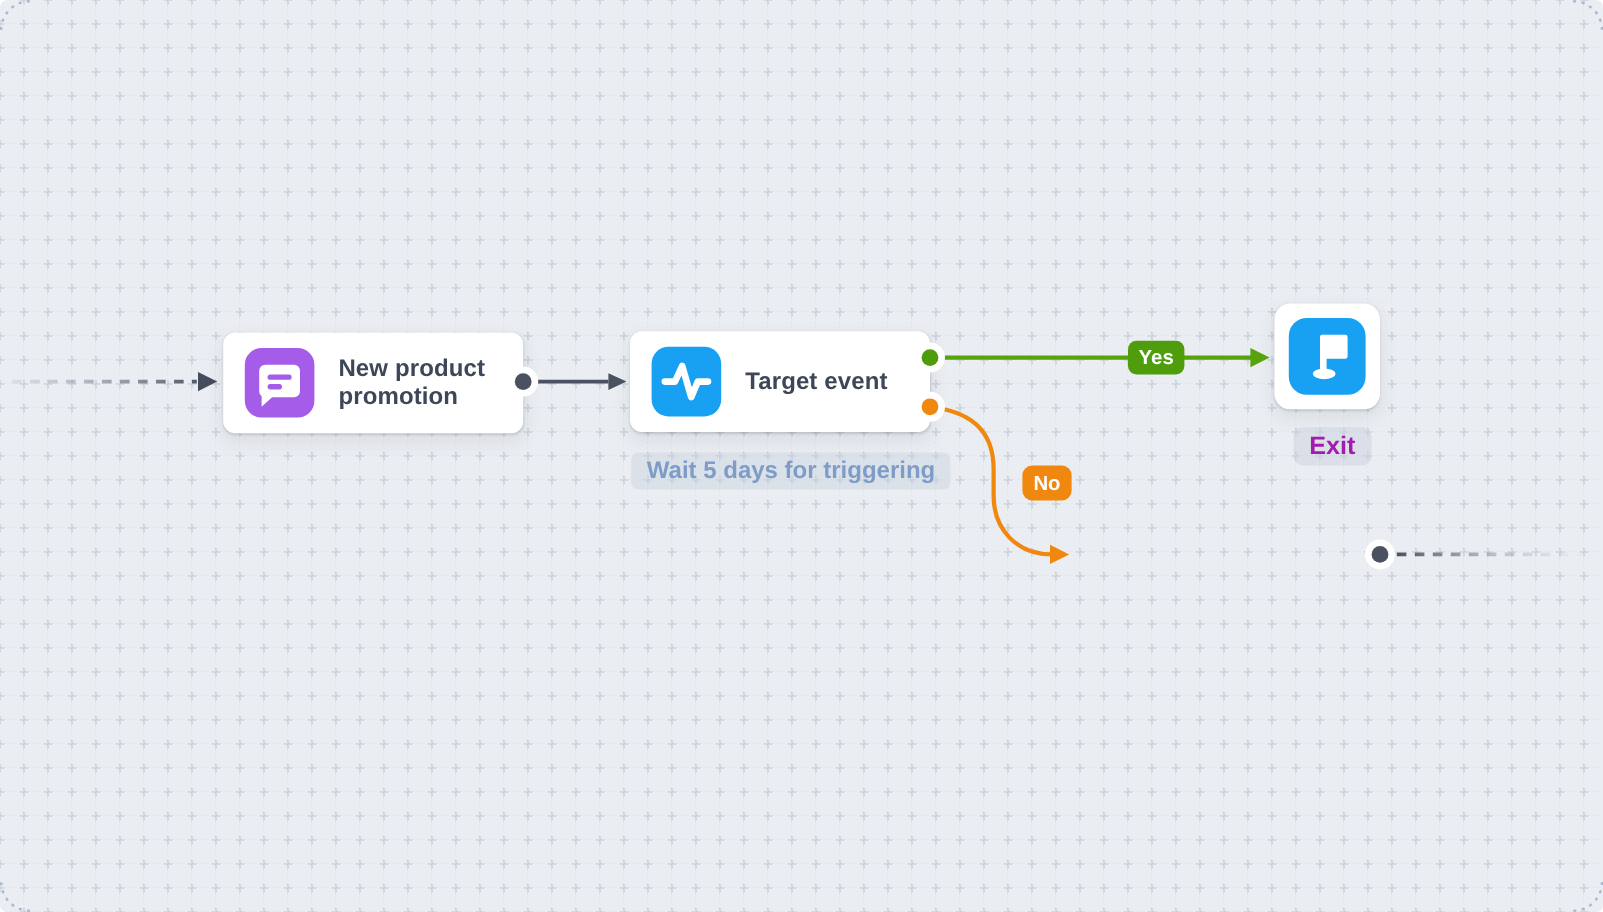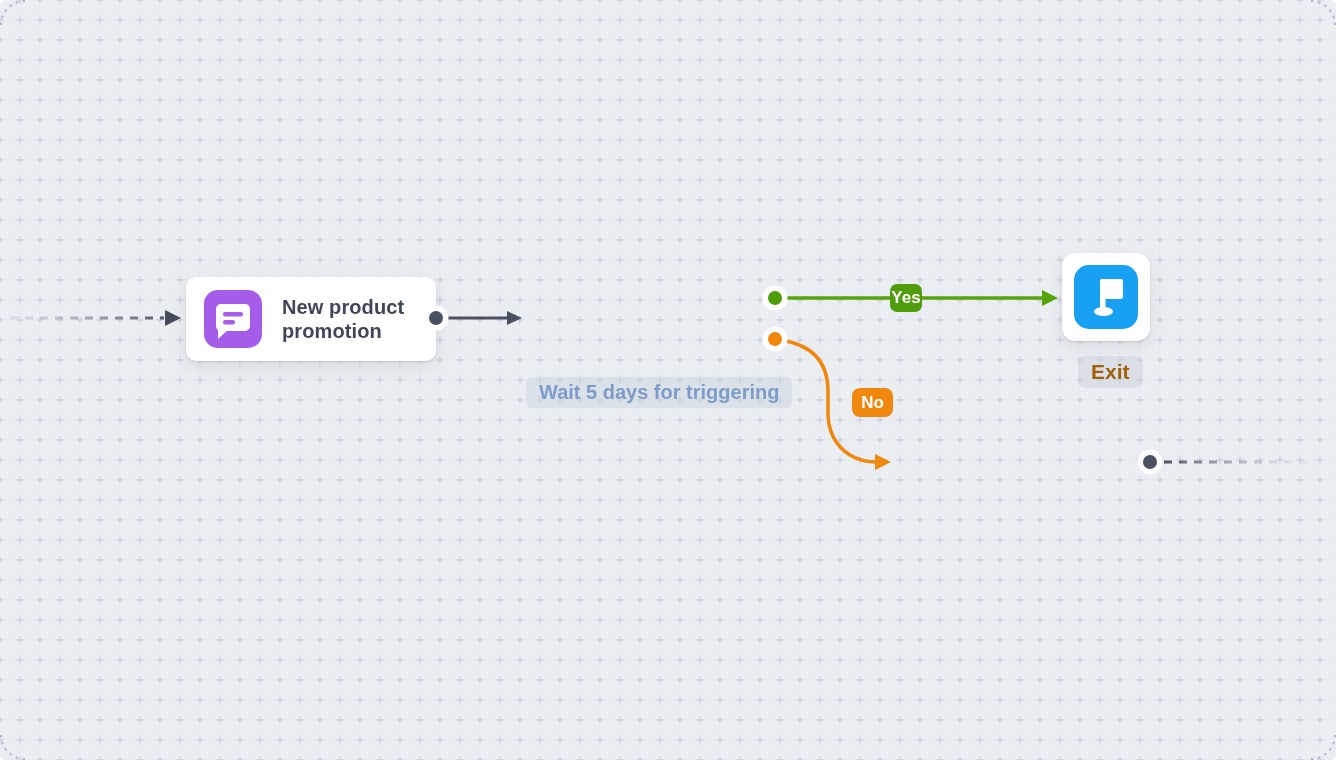--- a/index.html
+++ b/index.html
@@ -64,34 +64,34 @@
     font-size: 20px;
     font-weight: bold;
   }
   .exit-label {
     position: absolute; z-index: 1;
     left: 1078px; top: 356px;
     height: 32px; line-height: 32px;
     padding: 0 13px;
     background: rgba(202,210,223,0.5);
     border-radius: 8px;
-    color: #a16207;
+    color: #a21caf;
     font-size: 21px;
     font-weight: bold;
   }
   .badge {
     position: absolute; z-index: 3;
     color: #ffffff;
     font-weight: bold;
     font-size: 17px;
     text-align: center;
     cursor: pointer;
   }
   #badge-yes {
-    left: 890px; top: 284px; width: 32px; height: 28px; line-height: 28px;
+    left: 940px; top: 284px; width: 47px; height: 28px; line-height: 28px;
     background: #4f9d0c; border-radius: 7px;
   }
   #badge-no {
     left: 852px; top: 388px; width: 41px; height: 29px; line-height: 29px;
     background: #f0870e; border-radius: 8px;
   }
 </style>
 </head>
 <body>
 
@@ -118,20 +118,28 @@
       <svg width="58" height="58" viewBox="0 0 58 58">
         <rect x="12" y="14" width="34" height="27" rx="5" fill="#ffffff"></rect>
         <path d="M14 39 L14 49 L25 39 Z" fill="#ffffff"></path>
         <rect x="19" y="22" width="20" height="4.5" rx="2.2" fill="#a55ce9"></rect>
         <rect x="19" y="30" width="12" height="4.5" rx="2.2" fill="#a55ce9"></rect>
       </svg>
     </div>
     <div class="node-label">New product promotion</div>
   </div>
 
+  <div class="node" id="node-target">
+    <div class="node-icon icon-blue">
+      <svg width="58" height="58" viewBox="0 0 58 58">
+        <path d="M11 29 H19.5 L25.5 16 L33 42 L38.5 29 H47" stroke="#ffffff" stroke-width="5.5" fill="none" stroke-linecap="round" stroke-linejoin="round"></path>
+      </svg>
+    </div>
+    <div class="node-label">Target event</div>
+  </div>
 
   <div class="node" id="node-exit">
     <div class="node-icon icon-blue">
       <svg width="64" height="64" viewBox="0 0 64 64">
         <rect x="26" y="14" width="5.5" height="31" rx="2.7" fill="#ffffff"></rect>
         <ellipse cx="29.5" cy="46.5" rx="9.5" ry="4.5" fill="#ffffff"></ellipse>
         <rect x="26" y="14" width="23" height="20" rx="2" fill="#ffffff"></rect>
       </svg>
     </div>
   </div>

